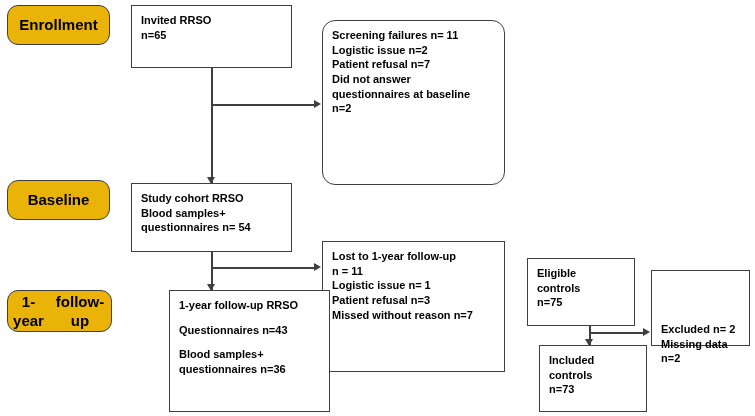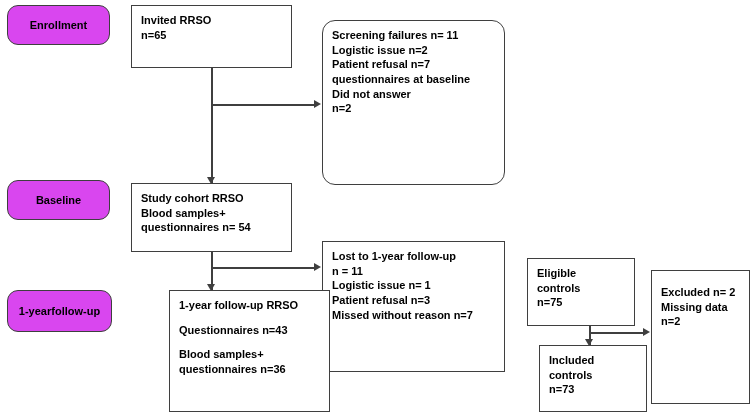--- a/index.html
+++ b/index.html
@@ -25,27 +25,27 @@
     background: #ffffff;
     padding: 7px 9px 6px 9px;
     font-size: 11px;
     line-height: 1.33;
   }
   .stage-pill {
     position: absolute;
     box-sizing: border-box;
     border: 1.5px solid #3f3f3f;
     border-radius: 11px;
-    background: #d946ef;
+    background: #eab308;
     display: flex;
     align-items: center;
     justify-content: center;
     text-align: center;
     font-weight: bold;
-    font-size: 11px;
+    font-size: 15px;
     line-height: 1.28;
   }
   .ttl {
     font-weight: bold;
     display: block;
   }
   .ln {
     display: block;
     font-weight: bold;
   }
@@ -110,22 +110,22 @@
 
   <div class="node" style="left:131px; top:5px; width:161px; height:63px;">
     <span class="ttl">Invited RRSO</span>
     <span class="ln">n=65</span>
   </div>
 
   <div class="node" style="left:322px; top:20px; width:183px; height:165px;border-radius:13px;">
     <span class="ttl">Screening failures n= 11</span>
     <span class="ln">Logistic issue n=2</span>
     <span class="ln">Patient refusal n=7</span>
+    <span class="ln">Did not answer</span>
     <span class="ln">questionnaires at baseline</span>
-    <span class="ln">Did not answer</span>
     <span class="ln">n=2</span>
   </div>
 
   <div class="node" style="left:131px; top:183px; width:161px; height:69px;">
     <span class="ttl">Study cohort RRSO</span>
     <span class="ln">Blood samples+</span>
     <span class="ln">questionnaires n= 54</span>
   </div>
 
   <div class="node" style="left:322px; top:241px; width:183px; height:131px;">
@@ -150,19 +150,19 @@
     <span class="ttl">controls</span>
     <span class="ln">n=75</span>
   </div>
 
   <div class="node" style="left:539px; top:345px; width:108px; height:67px;">
     <span class="ttl">Included</span>
     <span class="ttl">controls</span>
     <span class="ln">n=73</span>
   </div>
 
-  <div class="node" style="left:651px; top:270px; width:99px; height:134px; padding-top:14px;">
+  <div class="node" style="left:651px; top:270px; width:99px; height:76px; padding-top:51px;">
     <span class="ttl">Excluded n= 2</span>
     <span class="ln">Missing data</span>
     <span class="ln">n=2</span>
   </div>
 
 </div>
 
 </body></html>

